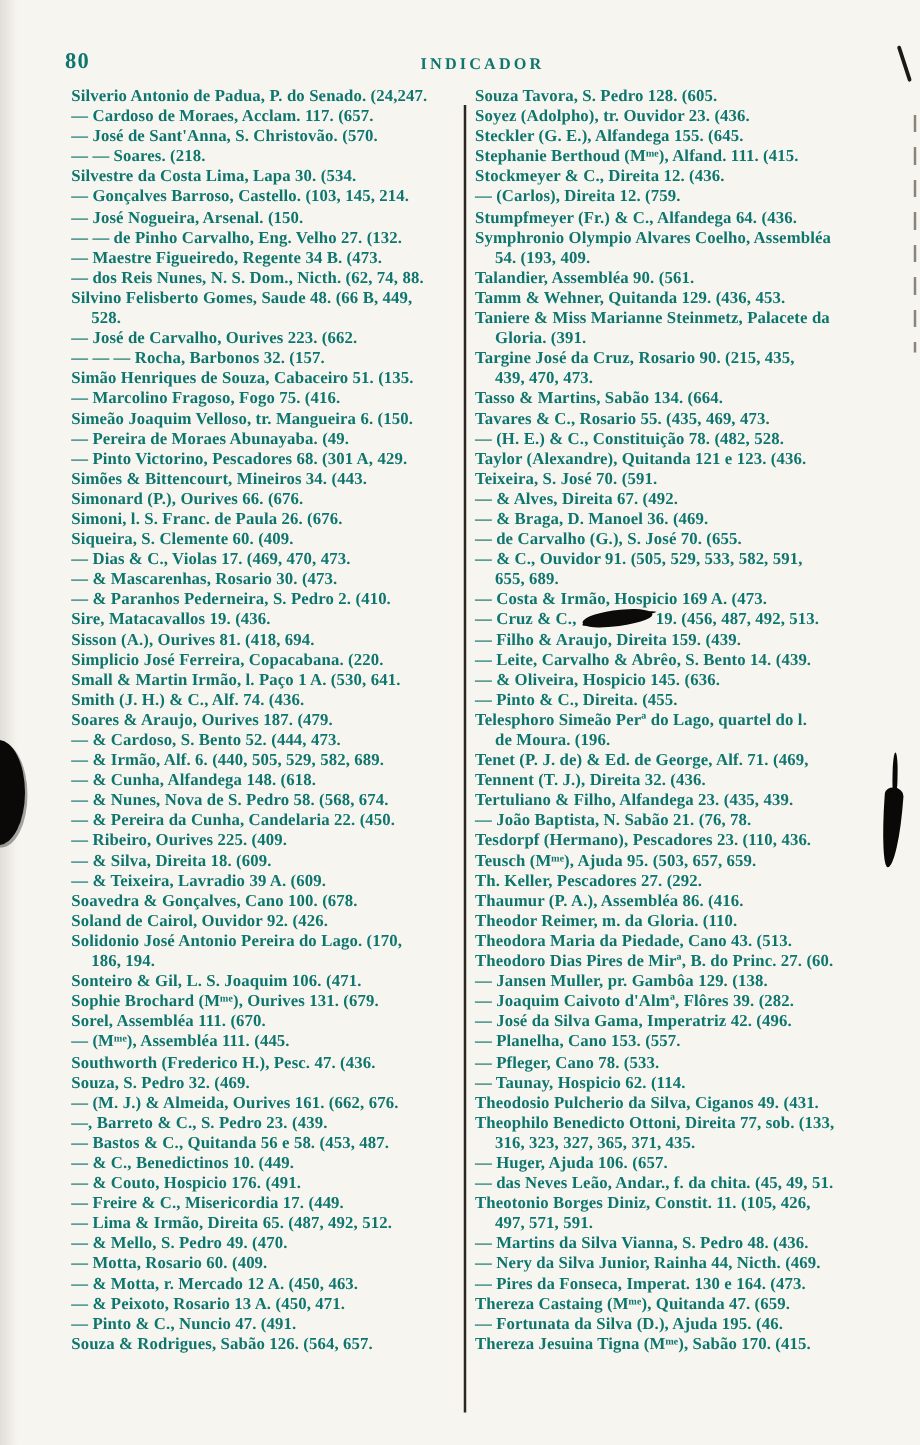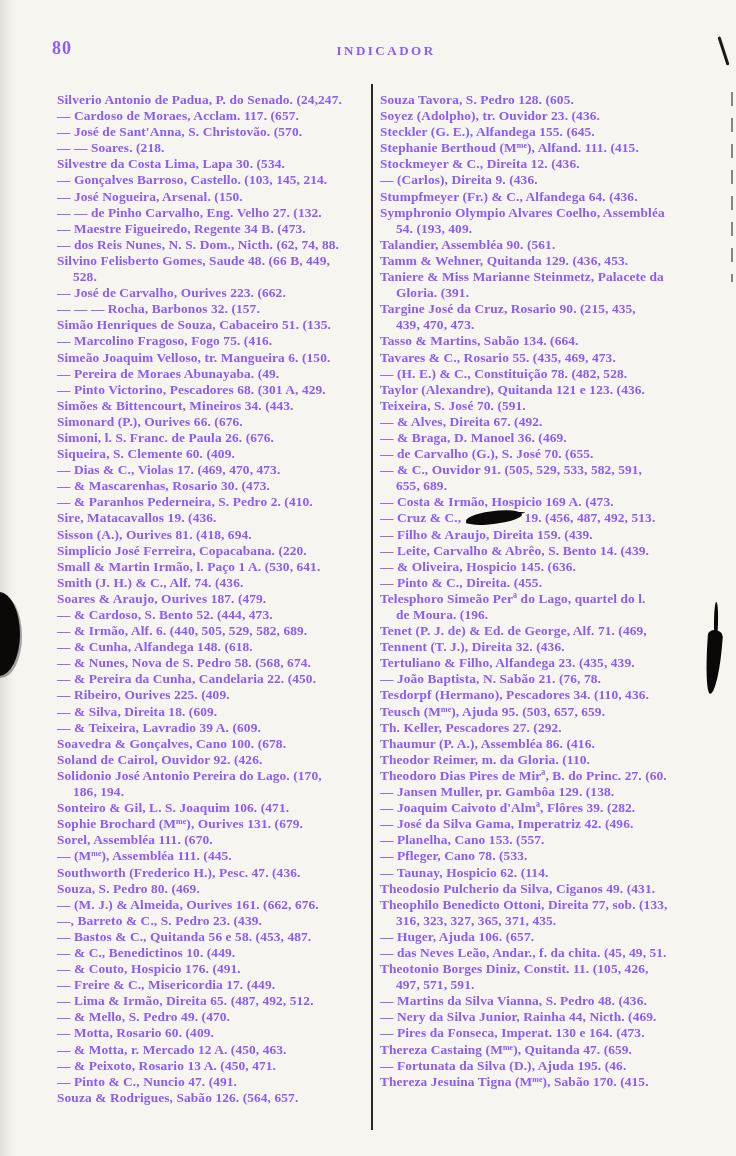--- a/index.html
+++ b/index.html
@@ -3,35 +3,35 @@
 <meta charset="utf-8">
 <style>
   html, body { margin: 0; padding: 0; }
   .page {
     position: relative;
     width: 736px;
     height: 1156px;
     background: #f7f5f0;
     overflow: hidden;
     font-family: "Liberation Serif", "DejaVu Serif", serif;
-    color: #8b5cf6;
+    color: #0f766e;
   }
   .gutter-shade {
     position: absolute; left: 0; top: 0; width: 14px; height: 100%;
     background: linear-gradient(to right, rgba(120,115,105,0.18), rgba(120,115,105,0));
   }
   .page-num {
     position: absolute; left: 52px; top: 38px;
     font-size: 18px; font-weight: 700; letter-spacing: 1px;
   }
   .header-title {
     position: absolute; top: 43px; left: 56px; width: 660px;
     text-align: center; font-size: 13px; font-weight: 700; letter-spacing: 2.5px;
   }
-  .col { position: absolute; top: 92px; }
+  .col { position: absolute; top: 69px; }
   .col-left  { left: 57px;  width: 313px; }
   .col-right { left: 380px; width: 352px; }
   .divider {
     position: absolute; left: 371px; top: 84px;
     width: 1.5px; height: 1046px; background: #2b2username7-24;
   }
   
   .divider { background: #2b2722; }
   .entry { margin: 0; }
   .entry-line {
@@ -218,21 +218,21 @@
       <div class="entry">
         <div class="entry-line">Sorel, Assembléa 111. (670.</div>
       </div>
       <div class="entry">
         <div class="entry-line">— (Mᵐᵉ), Assembléa 111. (445.</div>
       </div>
       <div class="entry">
         <div class="entry-line">Southworth (Frederico H.), Pesc. 47. (436.</div>
       </div>
       <div class="entry">
-        <div class="entry-line">Souza, S. Pedro 80. (469.</div>
+        <div class="entry-line">Souza, S. Pedro 32. (469.</div>
       </div>
       <div class="entry">
         <div class="entry-line">— (M. J.) &amp; Almeida, Ourives 161. (662, 676.</div>
       </div>
       <div class="entry">
         <div class="entry-line">—, Barreto &amp; C., S. Pedro 23. (439.</div>
       </div>
       <div class="entry">
         <div class="entry-line">— Bastos &amp; C., Quitanda 56 e 58. (453, 487.</div>
       </div>
@@ -278,21 +278,21 @@
       <div class="entry">
         <div class="entry-line">Steckler (G. E.), Alfandega 155. (645.</div>
       </div>
       <div class="entry">
         <div class="entry-line">Stephanie Berthoud (Mᵐᵉ), Alfand. 111. (415.</div>
       </div>
       <div class="entry">
         <div class="entry-line">Stockmeyer &amp; C., Direita 12. (436.</div>
       </div>
       <div class="entry">
-        <div class="entry-line">— (Carlos), Direita 9. (436.</div>
+        <div class="entry-line">— (Carlos), Direita 12. (759.</div>
       </div>
       <div class="entry">
         <div class="entry-line">Stumpfmeyer (Fr.) &amp; C., Alfandega 64. (436.</div>
       </div>
       <div class="entry">
         <div class="entry-line">Symphronio Olympio Alvares Coelho, Assembléa</div>
         <div class="entry-line cont">54. (193, 409.</div>
       </div>
       <div class="entry">
         <div class="entry-line">Talandier, Assembléa 90. (561.</div>
@@ -364,33 +364,36 @@
       <div class="entry">
         <div class="entry-line">Tennent (T. J.), Direita 32. (436.</div>
       </div>
       <div class="entry">
         <div class="entry-line">Tertuliano &amp; Filho, Alfandega 23. (435, 439.</div>
       </div>
       <div class="entry">
         <div class="entry-line">— João Baptista, N. Sabão 21. (76, 78.</div>
       </div>
       <div class="entry">
-        <div class="entry-line">Tesdorpf (Hermano), Pescadores 34. (110, 436.</div>
+        <div class="entry-line">Tesdorpf (Hermano), Pescadores 23. (110, 436.</div>
       </div>
       <div class="entry">
         <div class="entry-line">Teusch (Mᵐᵉ), Ajuda 95. (503, 657, 659.</div>
       </div>
       <div class="entry">
         <div class="entry-line">Th. Keller, Pescadores 27. (292.</div>
       </div>
       <div class="entry">
         <div class="entry-line">Thaumur (P. A.), Assembléa 86. (416.</div>
       </div>
       <div class="entry">
         <div class="entry-line">Theodor Reimer, m. da Gloria. (110.</div>
+      </div>
+      <div class="entry">
+        <div class="entry-line">Theodora Maria da Piedade, Cano 43. (513.</div>
       </div>
       <div class="entry">
         <div class="entry-line">Theodoro Dias Pires de Mirª, B. do Princ. 27. (60.</div>
       </div>
       <div class="entry">
         <div class="entry-line">— Jansen Muller, pr. Gambôa 129. (138.</div>
       </div>
       <div class="entry">
         <div class="entry-line">— Joaquim Caivoto d'Almª, Flôres 39. (282.</div>
       </div>

